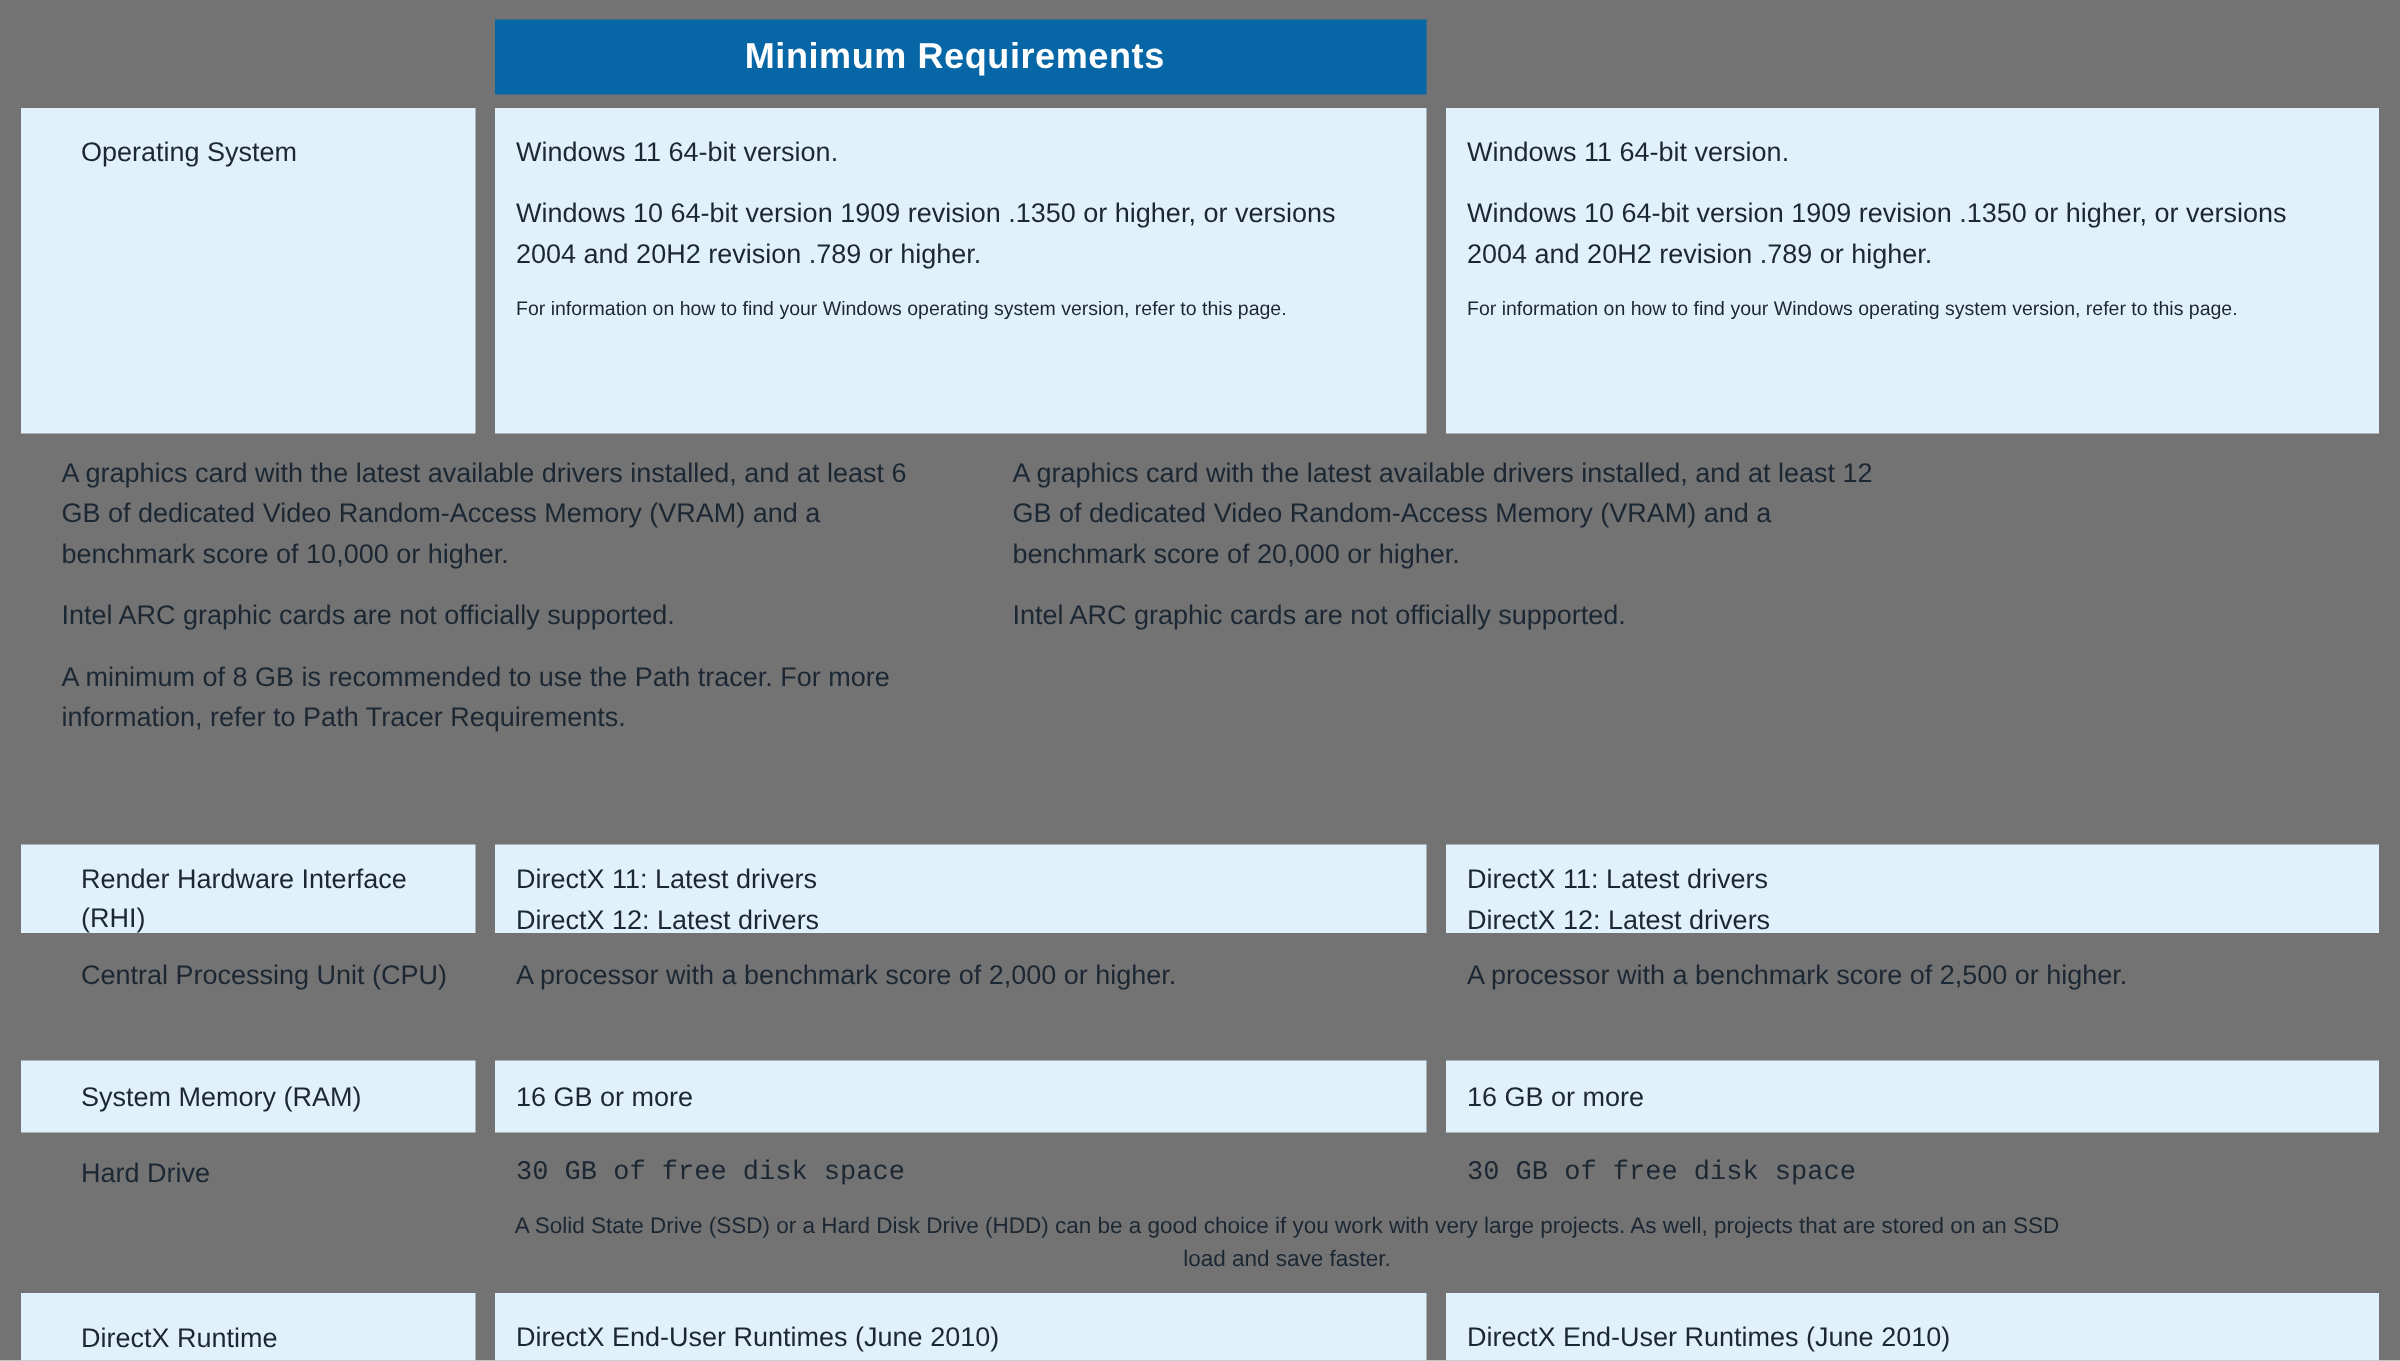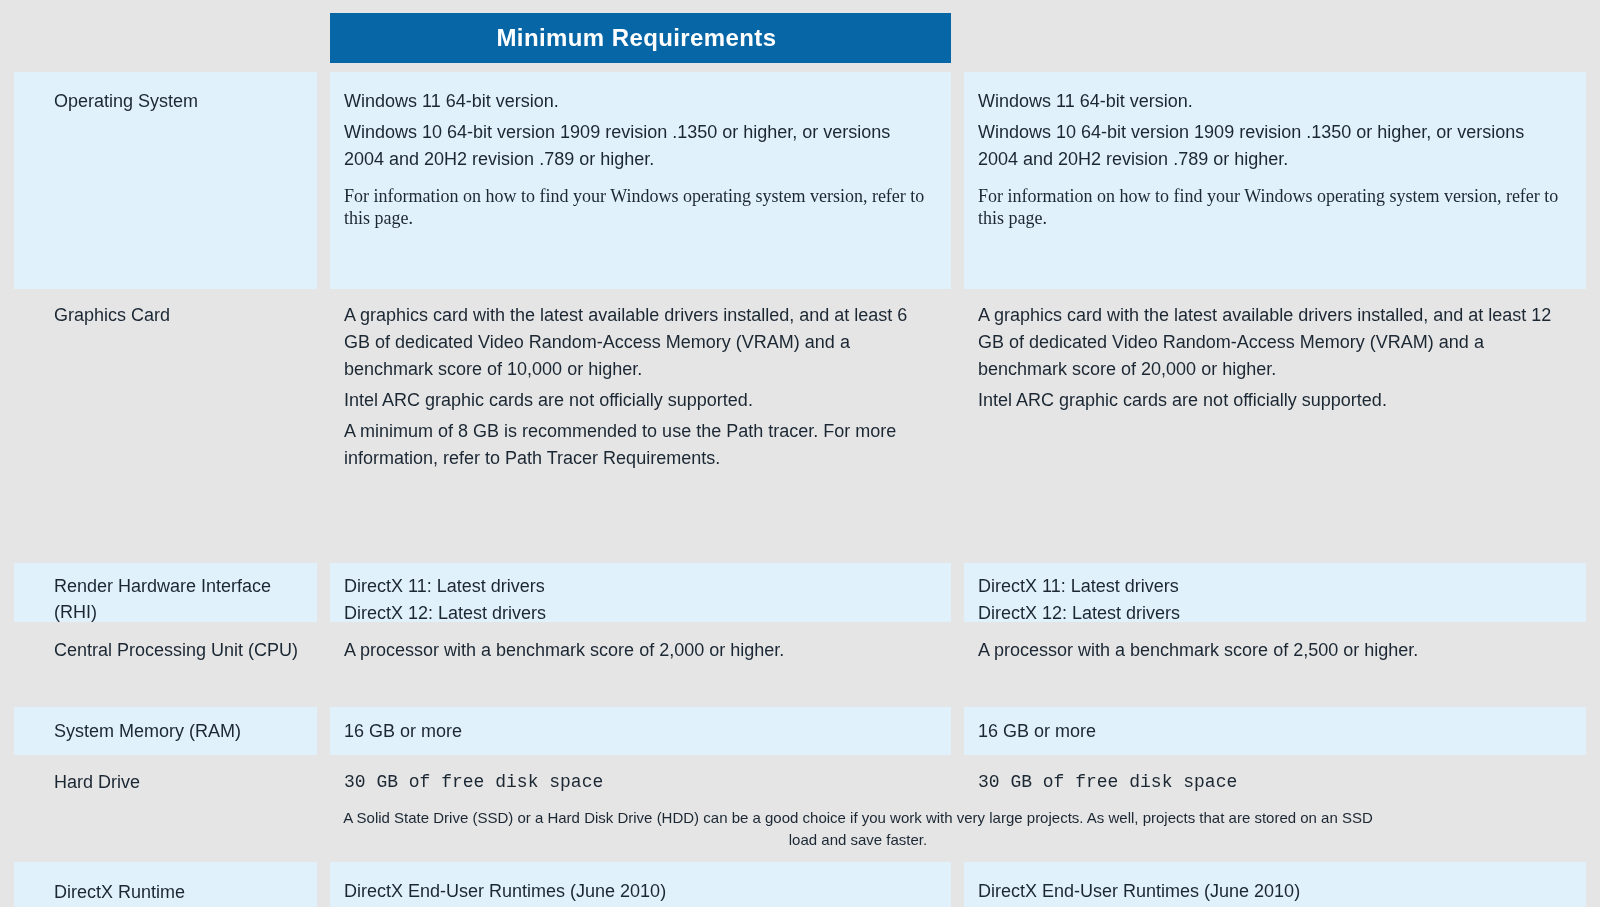--- a/index.html
+++ b/index.html
@@ -1,18 +1,18 @@
 <!DOCTYPE html>
 <html><head>
 <meta charset="utf-8">
 <style>
   html,body { margin:0; padding:0; background:#ffffff; }
   .page {
     position:relative; width:1600px; height:907px; overflow:hidden;
-    font-family:"Liberation Sans", sans-serif; color:#1B2733; background:#e5e5e5;
+    font-family:"Liberation Sans", sans-serif; color:#1B2733; background:#737373;
   }
   .tbl { position:absolute; left:14px; top:13px; width:1572px; }
   .row { display:flex; }
   .c-label { width:303px; flex:none; box-sizing:border-box; padding-left:40px; padding-right:16px; font-size:18px; line-height:26px; }
   .gut { width:13px; flex:none; }
   .c-min { width:621px; flex:none; box-sizing:border-box; padding-left:14px; padding-right:22px; }
   .c-mac { width:622px; flex:none; box-sizing:border-box; padding-left:14px; padding-right:22px; }
   .c-span { width:1256px; flex:none; box-sizing:border-box; }
   .shaded { background:#E1F1FC; }
   .hdr-cell {
@@ -21,26 +21,26 @@
   }
   .r-hdr { height:50px; }
   .r-os  { height:217px; margin-top:9px; }
   .r-gpu { height:258px; margin-top:8px; }
   .r-rhi { height:59px;  margin-top:8px; }
   .r-cpu { height:76px;  margin-top:9px; }
   .r-ram { height:48px; }
   .r-hdd { height:91px;  margin-top:8px; }
   .r-dx  { height:59px;  margin-top:8px; }
   .body { font-size:18px; line-height:27px; }
-  .small { font-size:18px; line-height:22px;font-family:Liberation Serif, serif; }
+  .small { font-size:13px; line-height:22px; }
   .pt16 { padding-top:16px; }
   .pt10 { padding-top:10px; }
   .pt6  { padding-top:6px; }
   .pt5  { padding-top:5px; }
-  .mt14 { margin-top:4px; }
+  .mt14 { margin-top:14px; }
   .mt12 { margin-top:12px; }
   .vcenter { display:flex; align-items:center; }
   .hdd-inner { display:flex;font-family:Liberation Mono, monospace; }
   .hdd-val { box-sizing:border-box; padding-left:14px; padding-top:6px; }
   .hdd-val.v1 { width:621px; }
   .hdd-gap { width:13px; }
   .hdd-val.v2 { width:622px; }
   .hdd-note { font-size:15px; line-height:22px; text-align:center; margin-top:11px; padding-right:200px; box-sizing:border-box; }
   .lbl-pt16 { padding-top:16px; }
   .lbl-pt10 { padding-top:10px; }
@@ -70,21 +70,20 @@
       </div>
       <div class="gut"></div>
       <div class="c-mac shaded pt16 body">
         <div>Windows 11 64-bit version.</div>
         <div class="mt14">Windows 10 64-bit version 1909 revision .1350 or higher, or versions 2004 and 20H2 revision .789 or higher.</div>
         <div class="small mt12">For information on how to find your Windows operating system version, refer to this page.</div>
       </div>
     </div>
 
     <div class="row r-gpu">
-      <div class="c-label lbl-pt5">Graphics Card</div>
       <div class="gut"></div>
       <div class="c-min pt5 body">
         <div>A graphics card with the latest available drivers installed, and at least 6 GB of dedicated Video Random-Access Memory (VRAM) and a benchmark score of 10,000 or higher.</div>
         <div class="mt14">Intel ARC graphic cards are not officially supported.</div>
         <div class="mt14">A minimum of 8 GB is recommended to use the Path tracer. For more information, refer to Path Tracer Requirements.</div>
       </div>
       <div class="gut"></div>
       <div class="c-mac pt5 body">
         <div>A graphics card with the latest available drivers installed, and at least 12 GB of dedicated Video Random-Access Memory (VRAM) and a benchmark score of 20,000 or higher.</div>
         <div class="mt14">Intel ARC graphic cards are not officially supported.</div>

